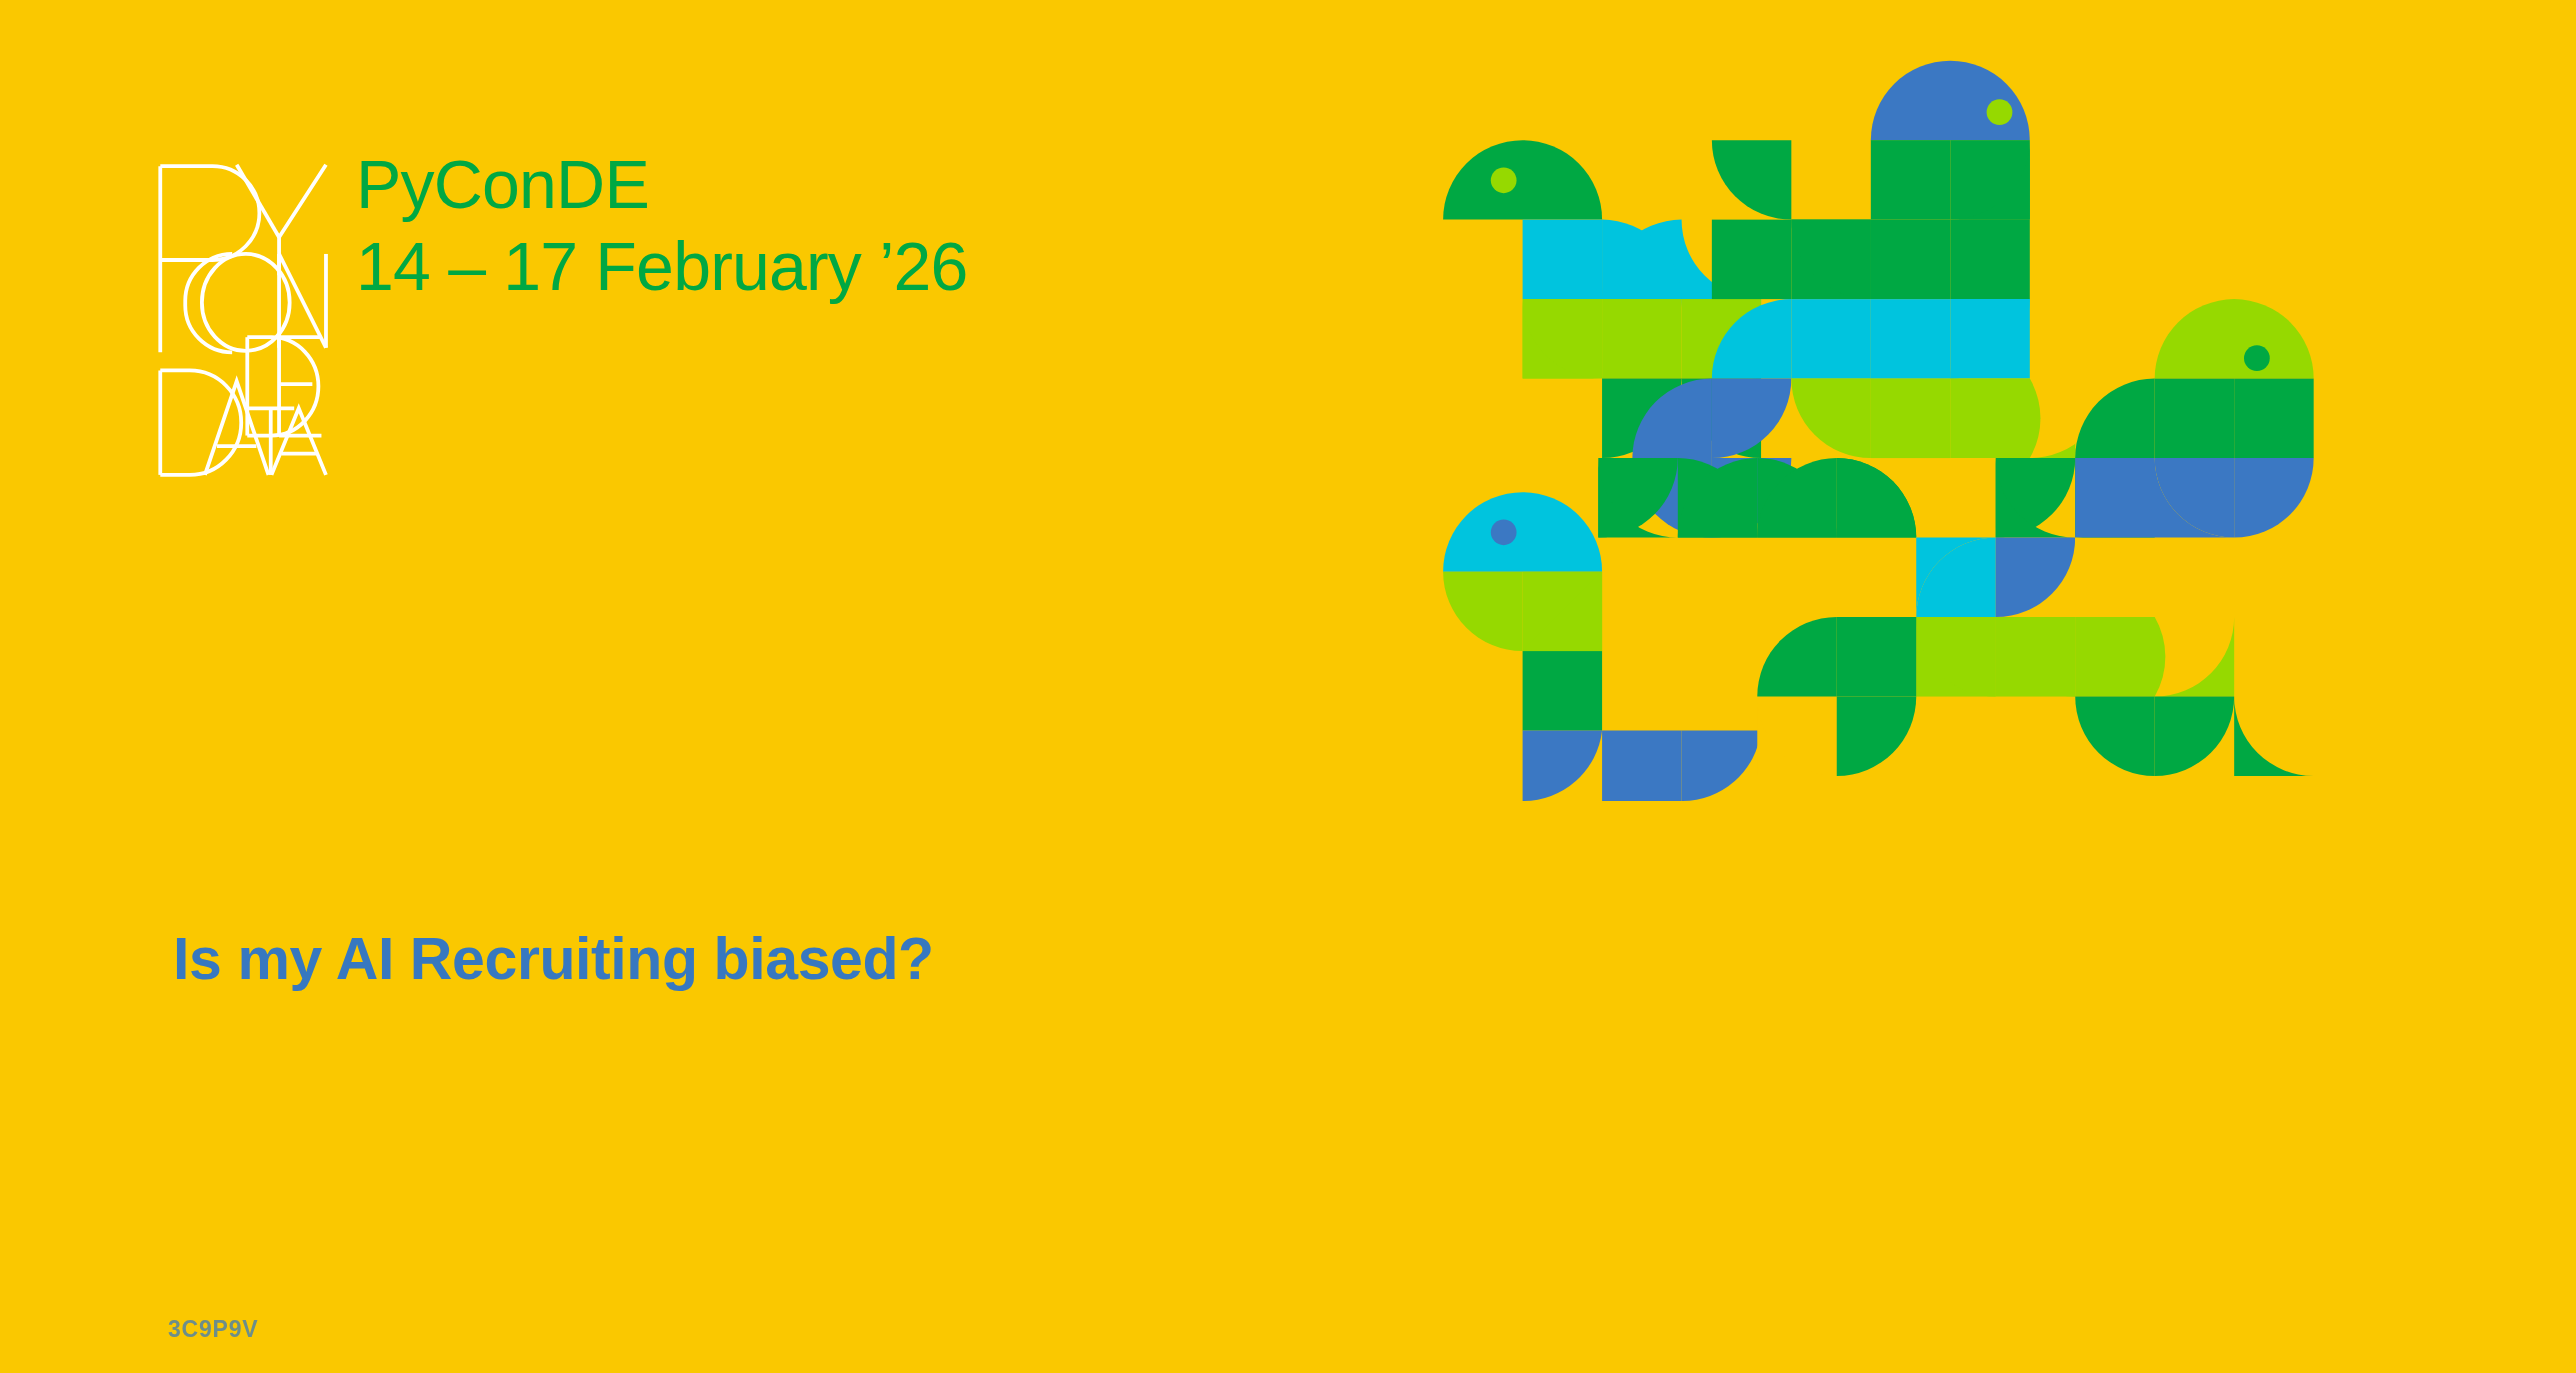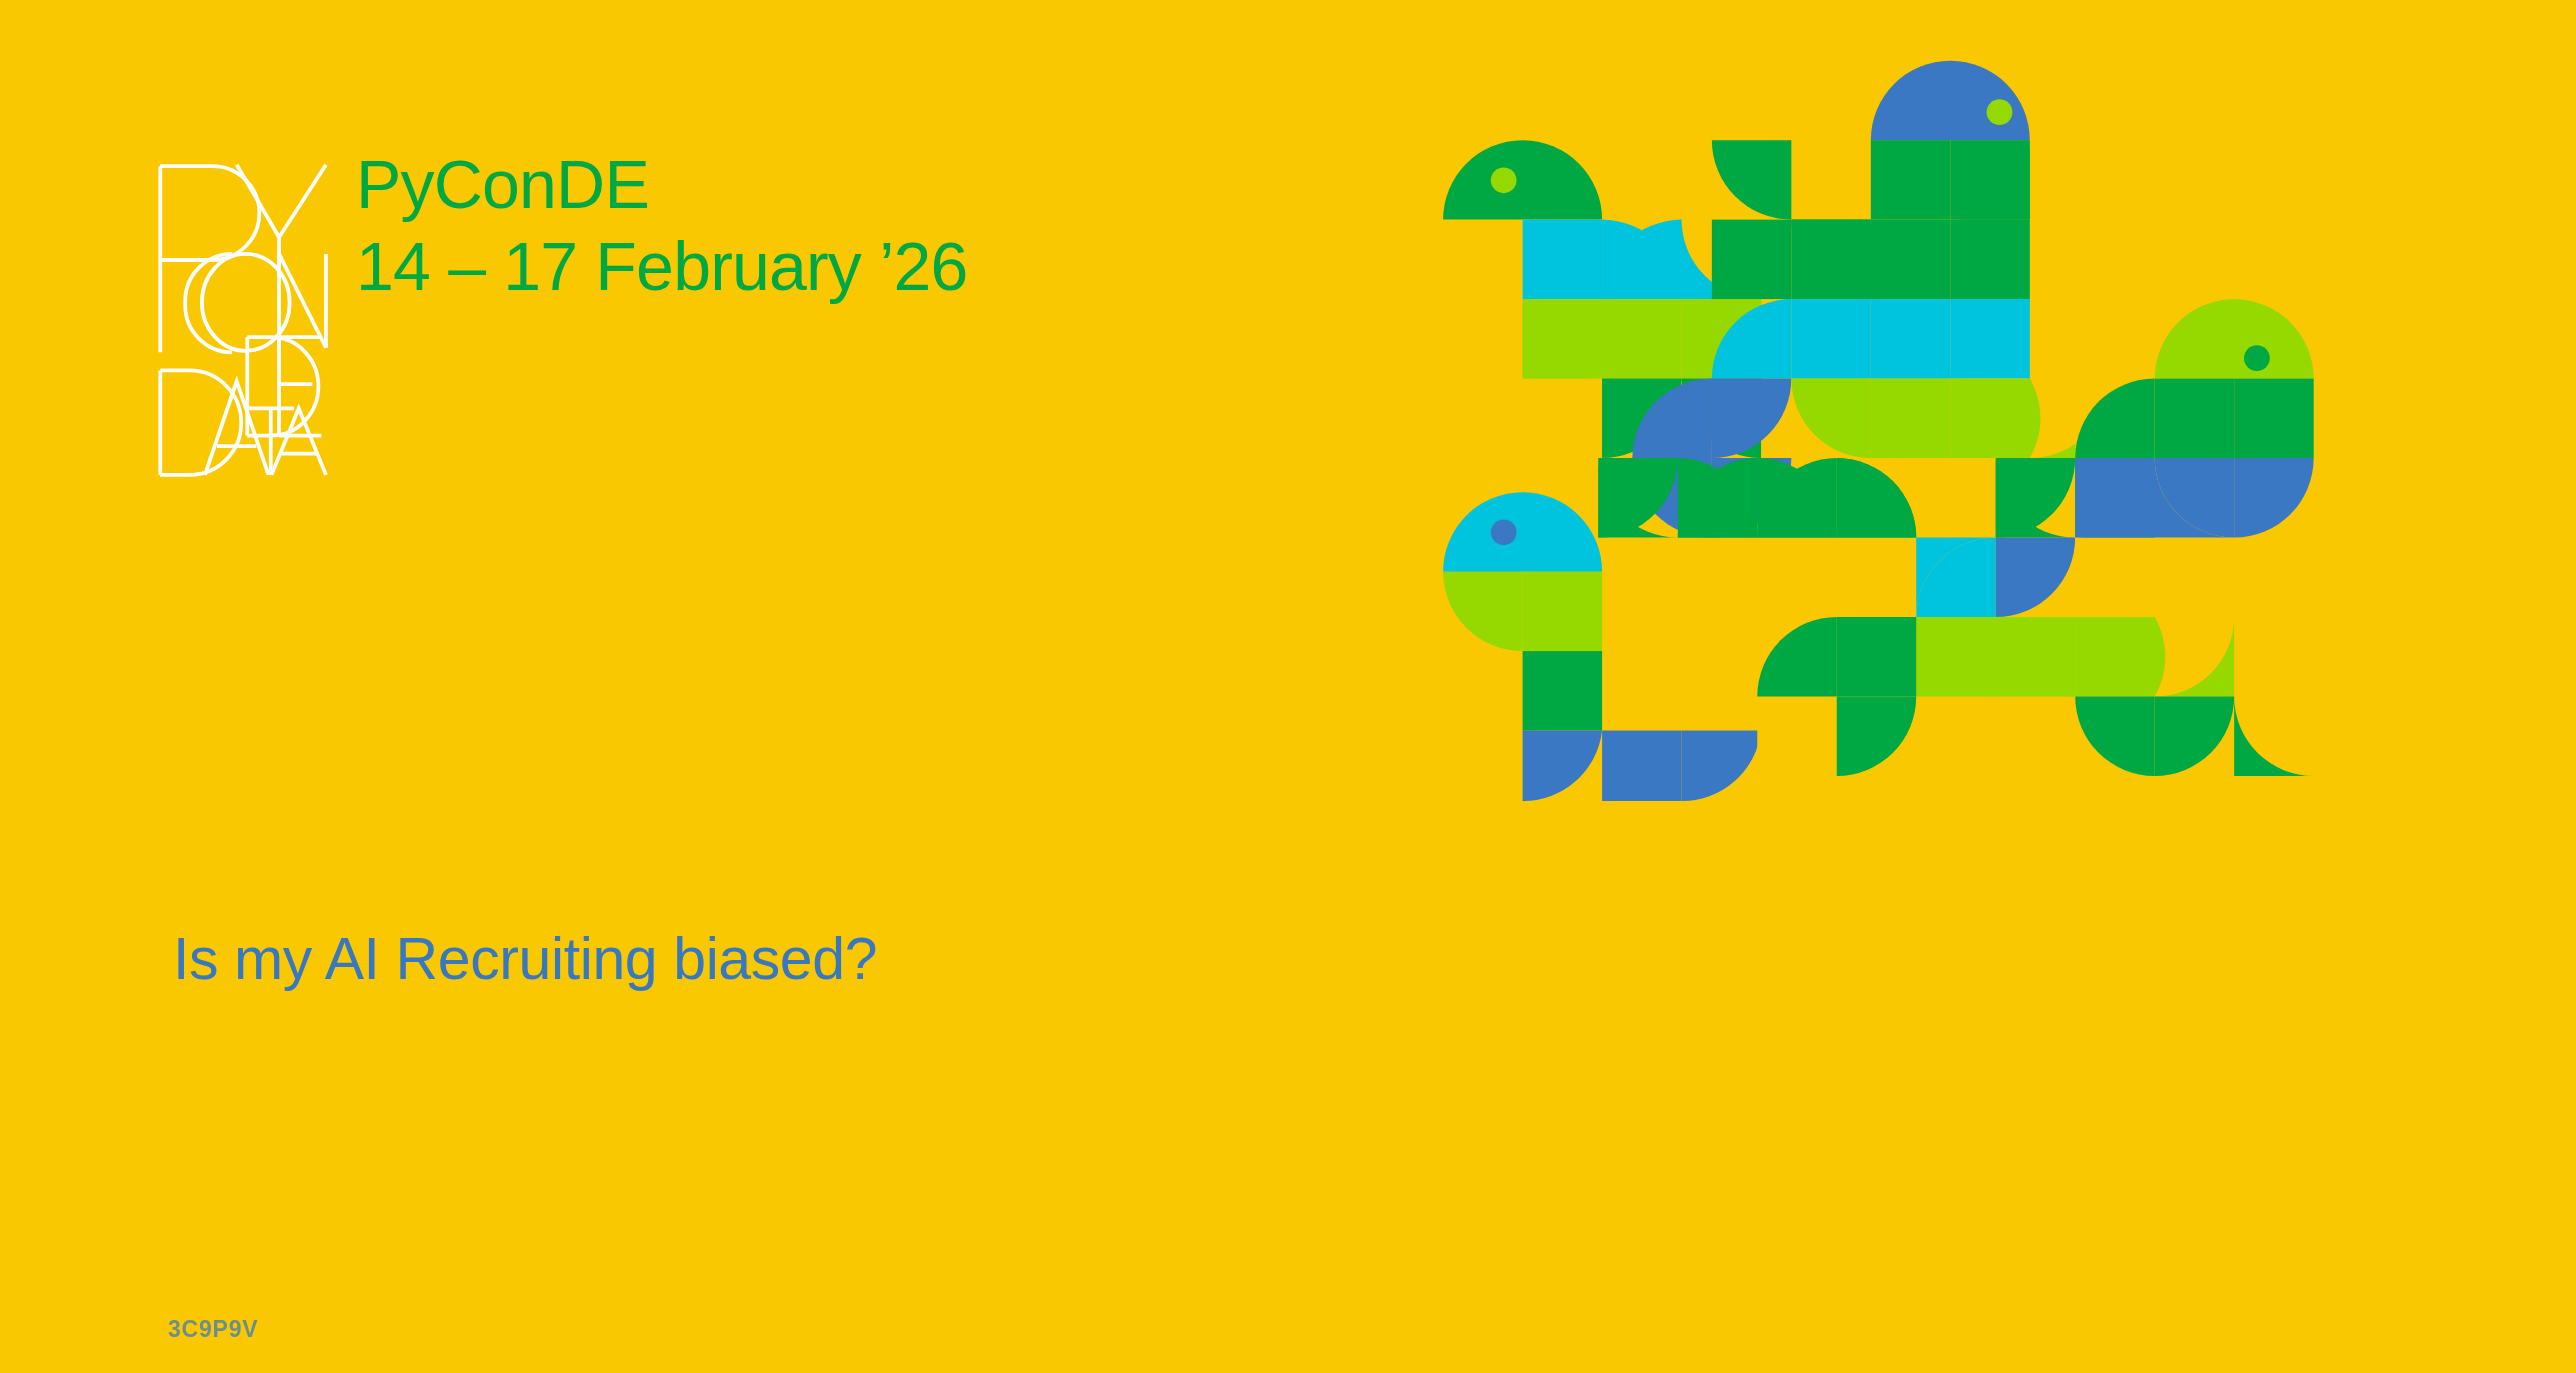--- a/index.html
+++ b/index.html
@@ -34,21 +34,21 @@
     width:875px; height:757px;
   }
   #bird-pattern svg{ display:block; width:100%; height:100%; }
 
   
   #talk-title{
     position:absolute; left:173px; top:915px;
     color:#3778C0;
     font-size:59px;
     line-height:88px;
-    font-weight:normal;
+    font-weight:bold;
     letter-spacing:-0.4px;
     white-space:nowrap;
   }
   #talk-title div{ display:block; }
 
   
   #footer-code{
     position:absolute; left:168px; top:1316px;
     color:#3778C0;
     opacity:.72;

